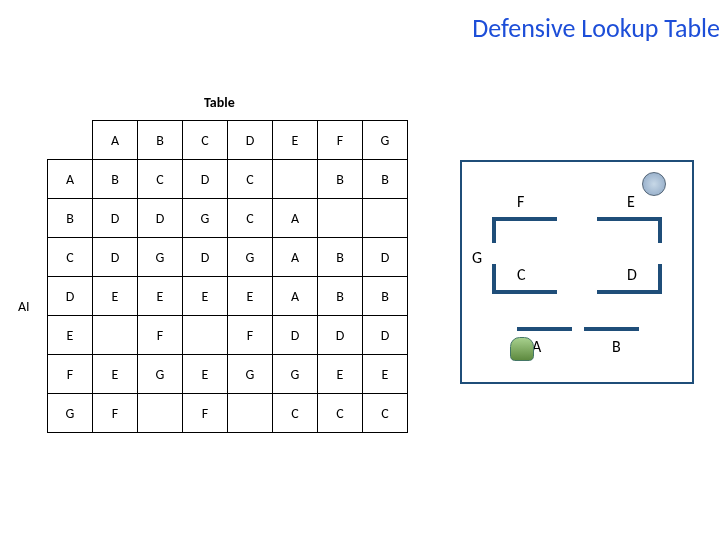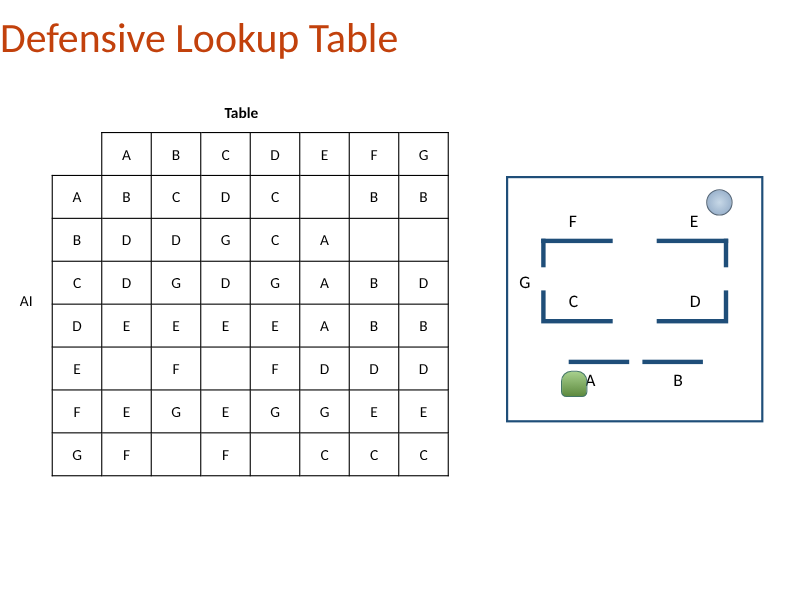--- a/index.html
+++ b/index.html
@@ -4,36 +4,36 @@
 <style>
   body {
     margin: 0;
     font-family: Calibri, Arial, sans-serif;
     background: #fff;
     width: 720px;
     height: 540px;
     overflow: hidden;
   }
   .title {
-    font-size: 38px;
-    text-align: left;
+    font-size: 26px;
+    text-align: right;
     margin-top: 12px;
-    color: #c2410c;
+    color: #1d4ed8;
   }
   .human-label {
     position: absolute;
     left: 204px;
     top: 94px;
     font-size: 14px;
     font-weight: bold;
   }
   .ai-label {
     position: absolute;
     left: 18px;
-    top: 265px;
+    top: 298px;
     font-size: 14px;
   }
   .lookup {
     position: absolute;
     left: 47px;
     top: 120px;
     border-collapse: collapse;
   }
   .lookup td, .lookup th {
     border: 1.5px solid #000;

